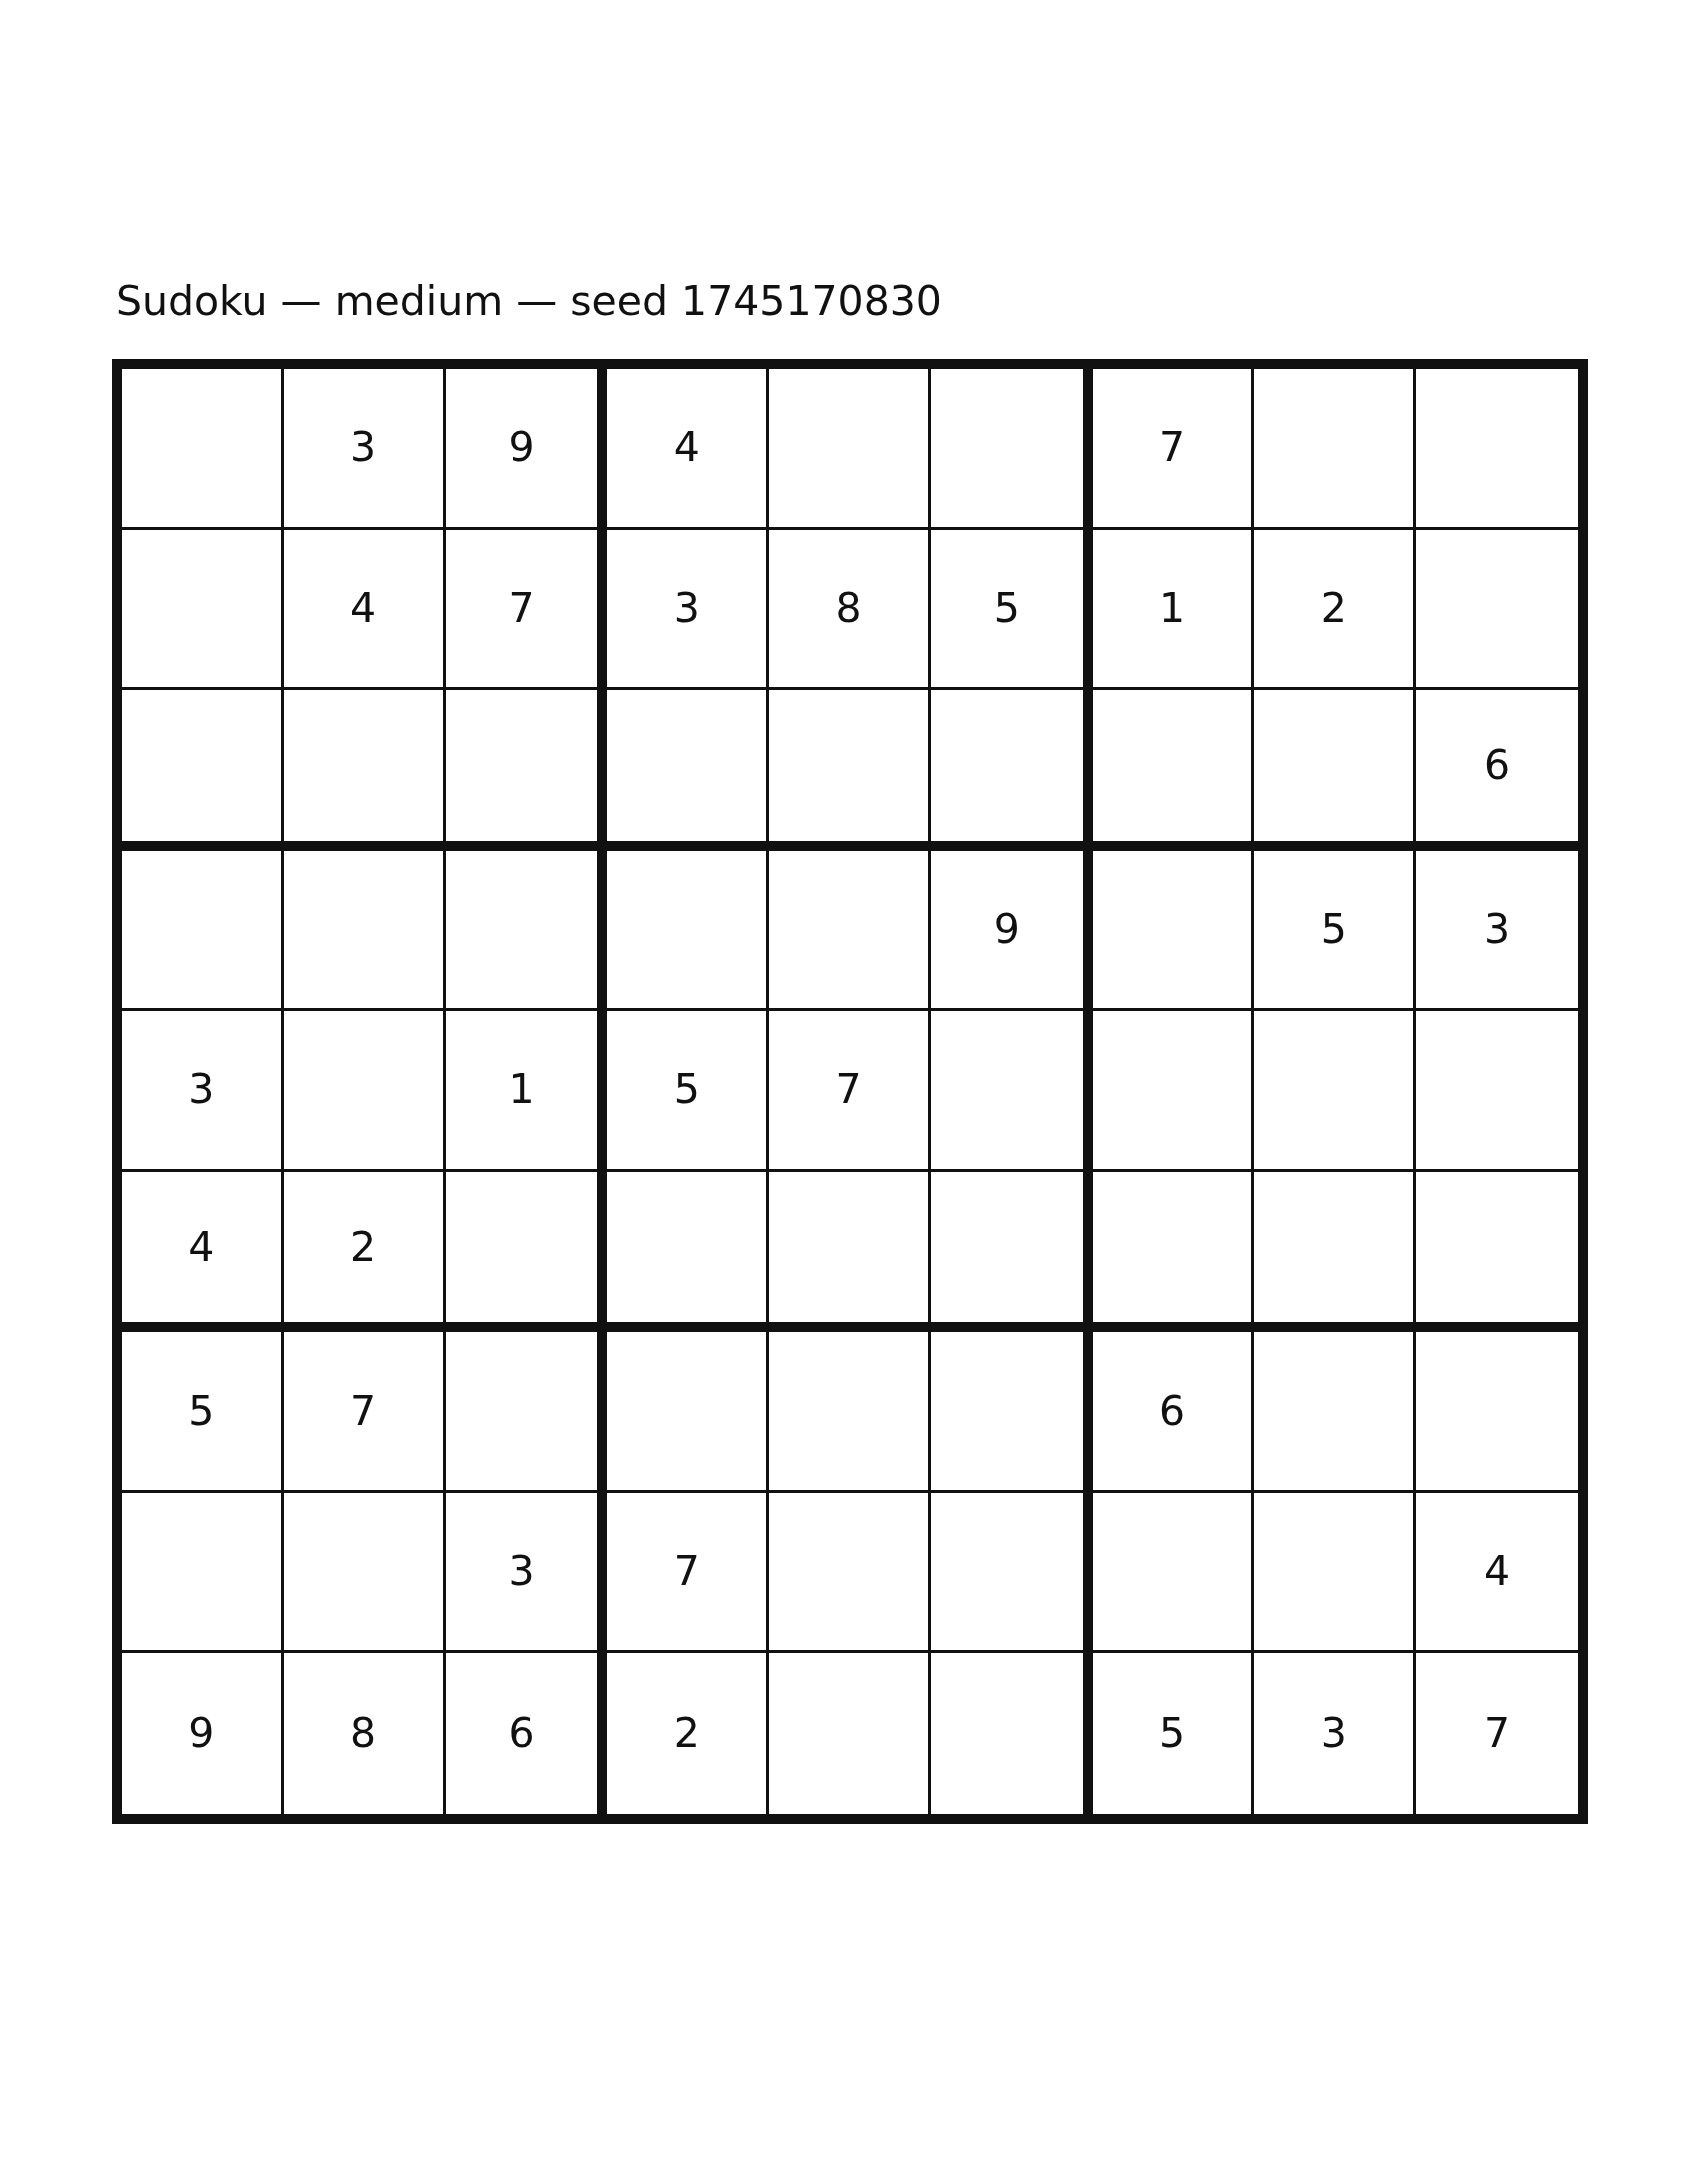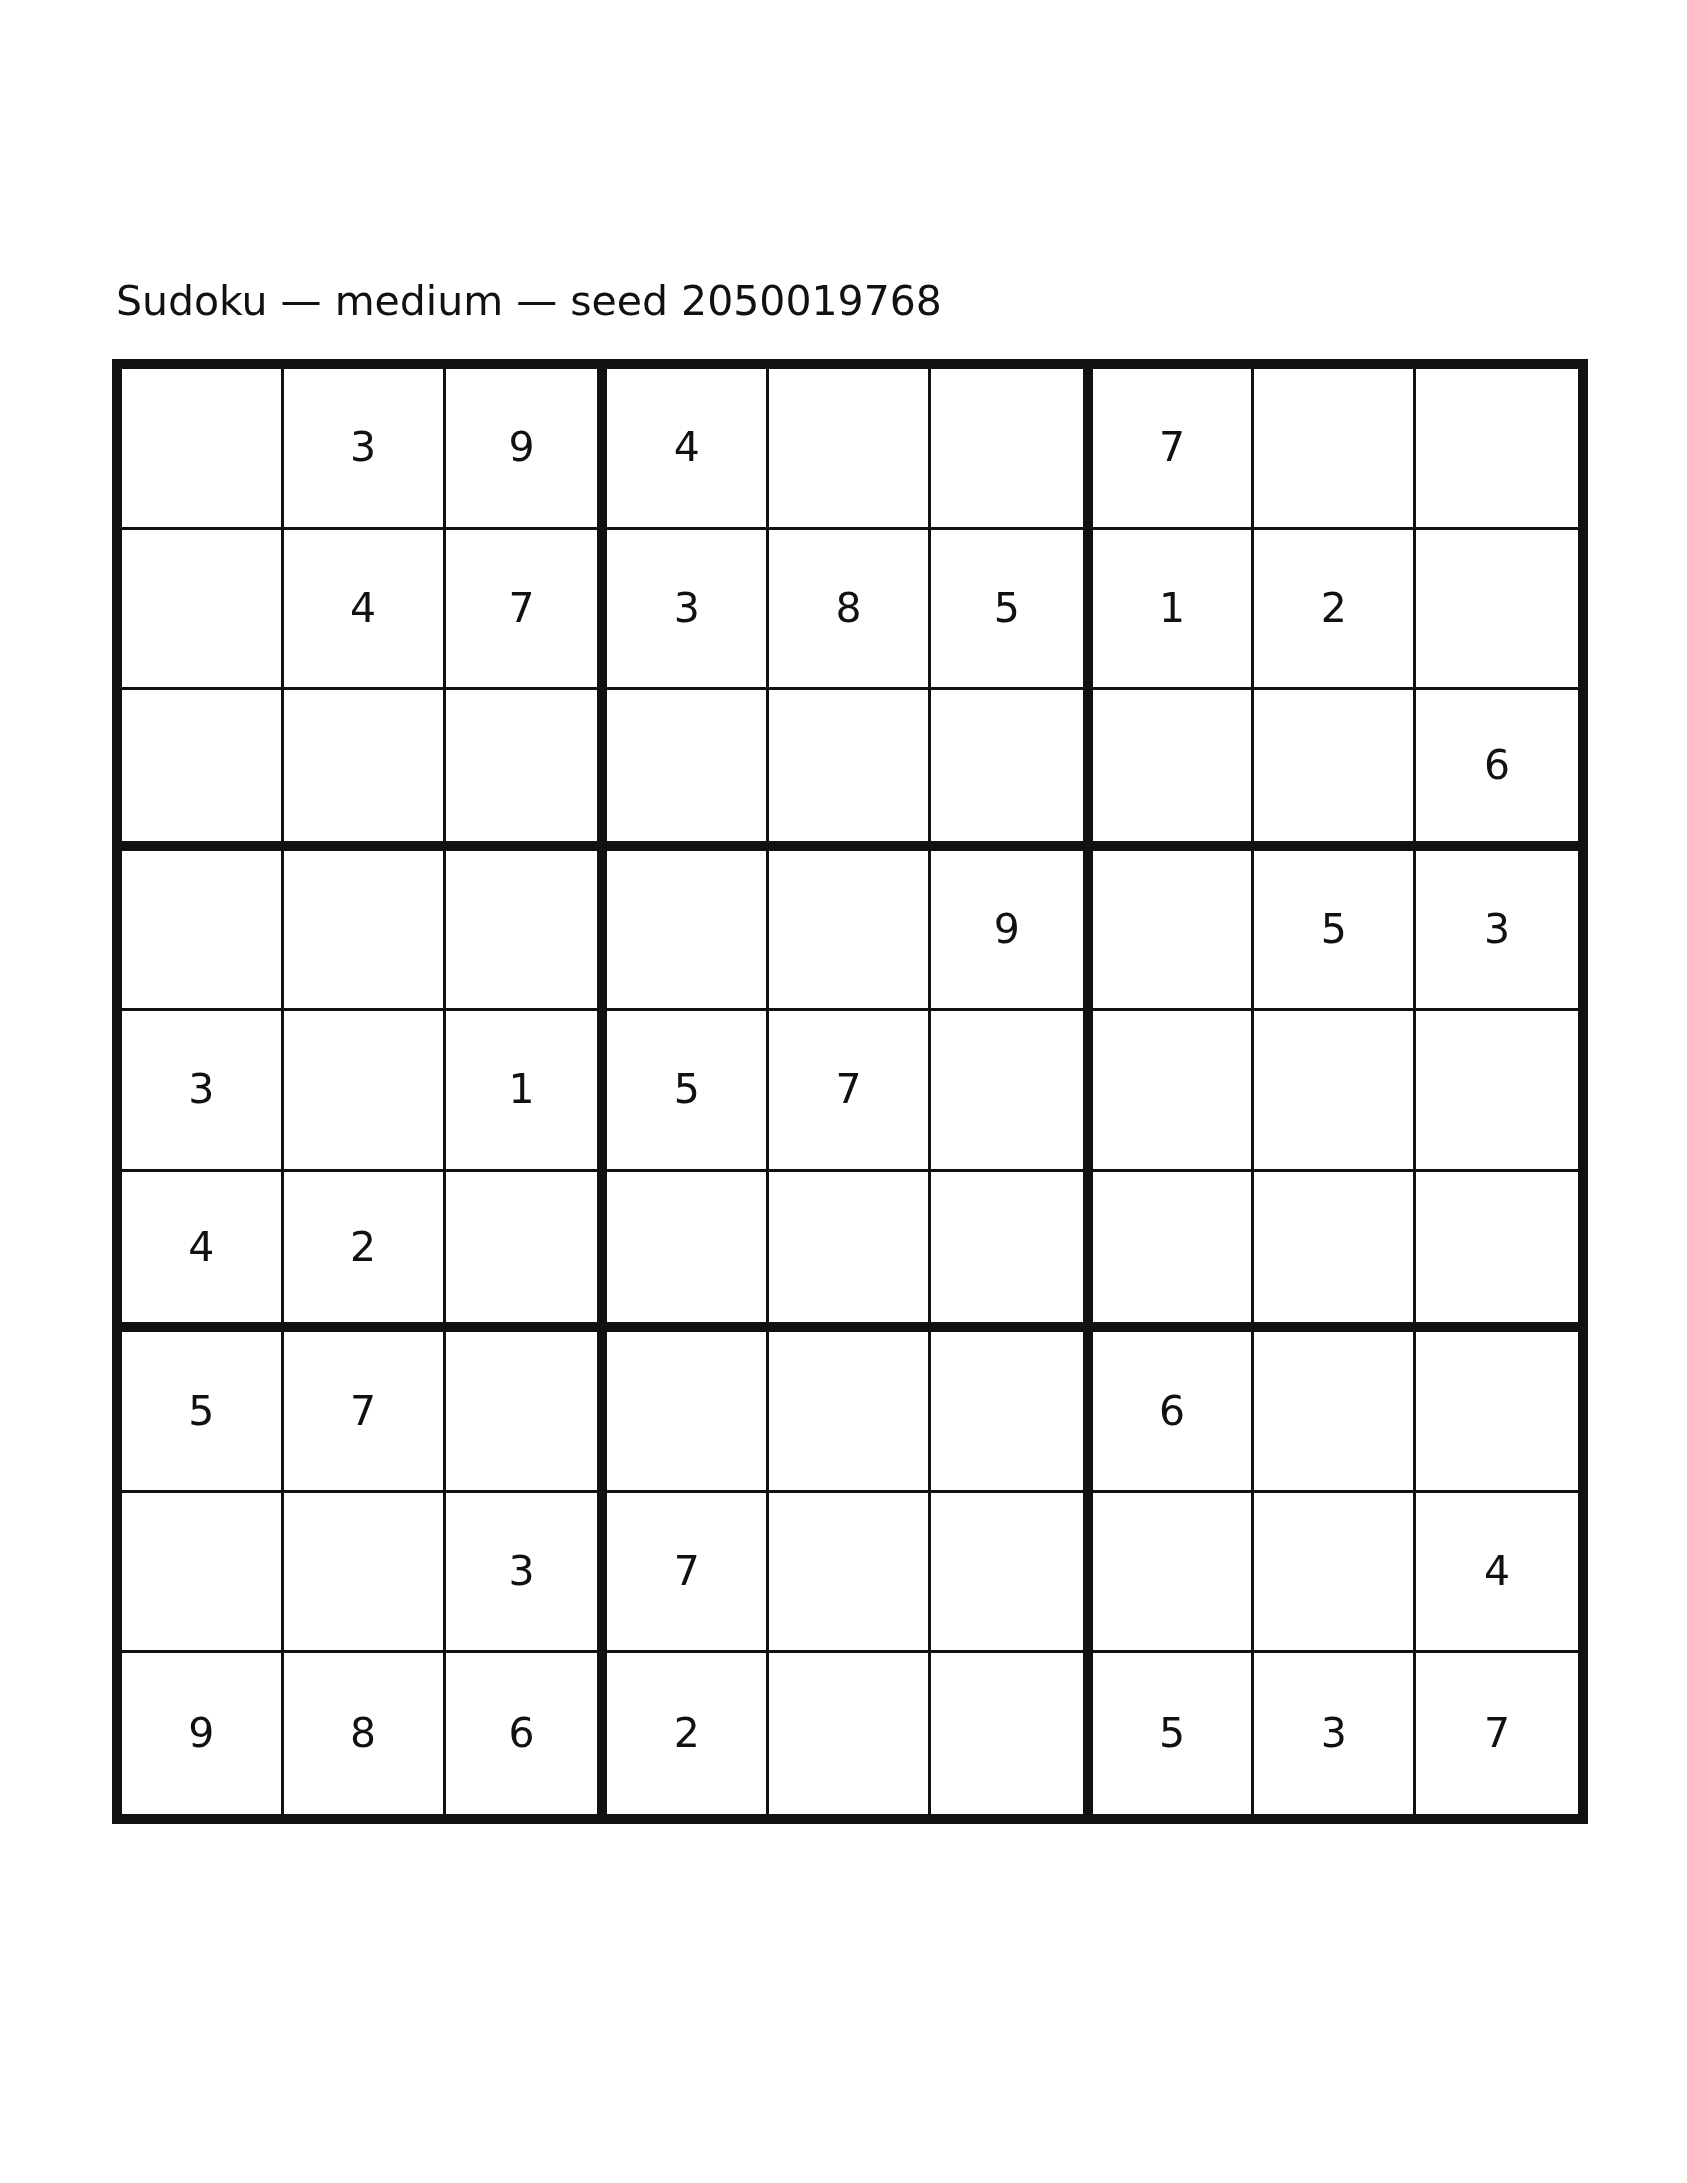--- a/index.html
+++ b/index.html
@@ -56,21 +56,21 @@
   .cell:nth-child(n+73) { border-bottom: 0; }
   
   .cell:nth-child(9n+3), .cell:nth-child(9n+6) { border-right-width: 10px; }
   .cell:nth-child(n+19):nth-child(-n+27),
   .cell:nth-child(n+46):nth-child(-n+54) { border-bottom-width: 10px; }
 </style>
 </head>
 <body>
 
 <div class="page">
-  <div class="title">Sudoku — medium — seed 2050019768</div>
+  <div class="title">Sudoku — medium — seed 1745170830</div>
   <div class="board">
       <div class="cell"></div>
       <div class="cell">3</div>
       <div class="cell">9</div>
       <div class="cell">4</div>
       <div class="cell"></div>
       <div class="cell"></div>
       <div class="cell">7</div>
       <div class="cell"></div>
       <div class="cell"></div>

